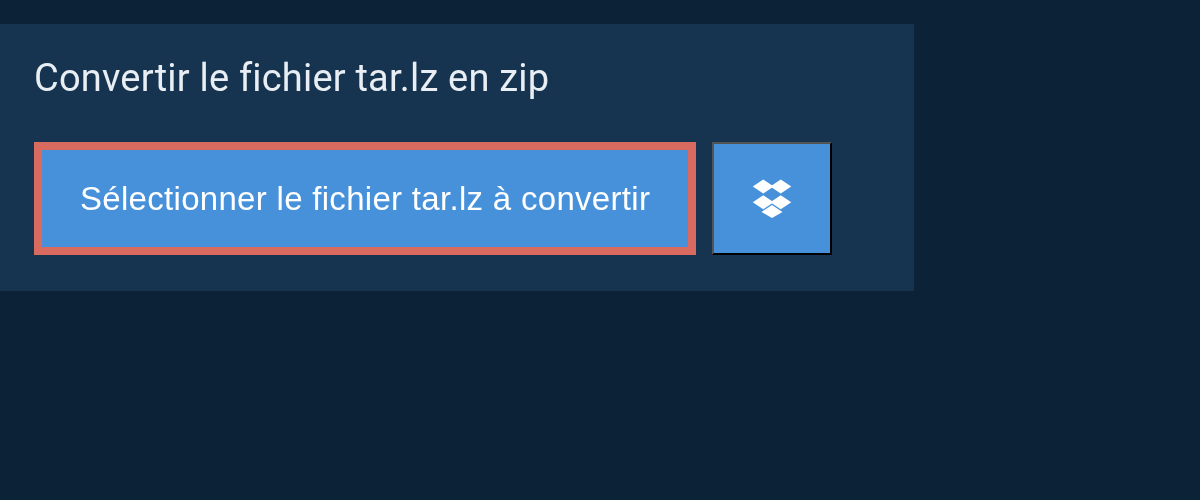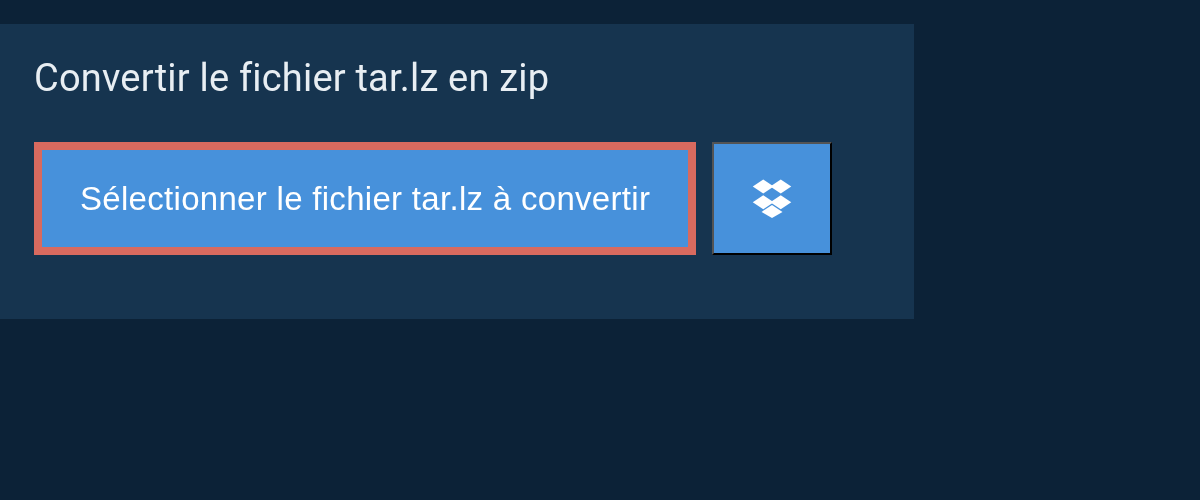--- a/index.html
+++ b/index.html
@@ -11,21 +11,21 @@
       width: 1200px;
       height: 500px;
       background-color: #0c2237;
       font-family: -apple-system, BlinkMacSystemFont, "Segoe UI", Roboto, Helvetica, Arial, sans-serif;
       overflow: hidden;
     }
     .panel {
       background-color: #16344f;
       width: 914px;
       margin-top: 24px;
-      padding-bottom: 64px;
+      padding-bottom: 36px;
     }
     .title-wrap {
       display: inline-block;
       background-color: #16344f;
       padding: 32px 48px 28px 34px;
     }
     .title {
       color: #e8eef3;
       font-size: 38px;
       font-weight: 400;

